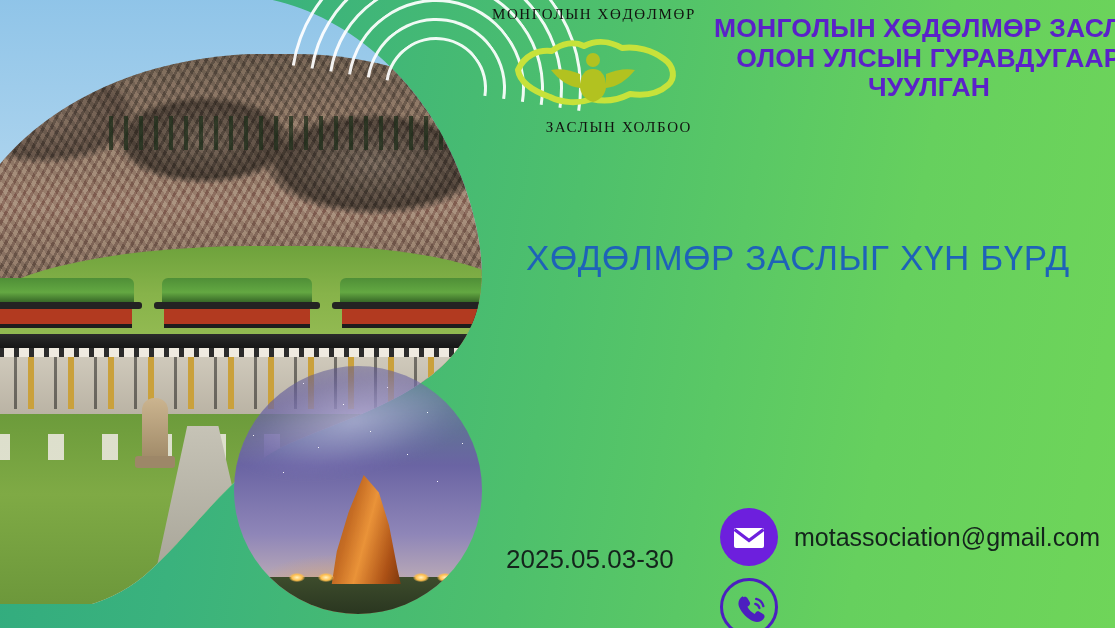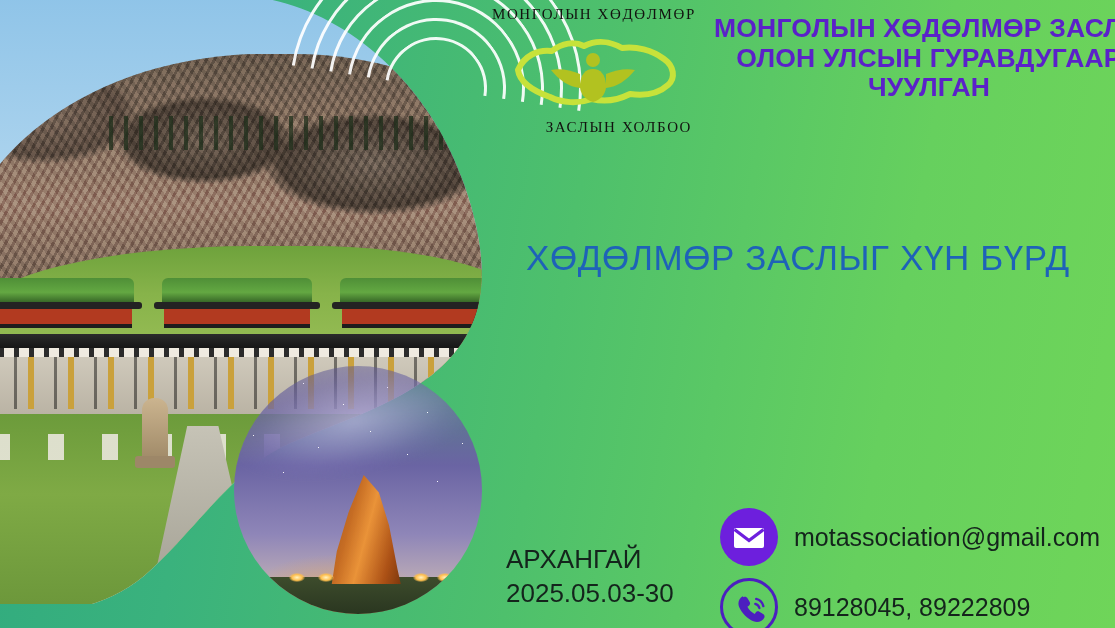--- a/index.html
+++ b/index.html
@@ -215,21 +215,20 @@
 
   <div class="head">
     <div>МОНГОЛЫН ХӨДӨЛМӨР ЗАСЛЫН</div>
     <div>ОЛОН УЛСЫН ГУРАВДУГААР</div>
     <div>ЧУУЛГАН</div>
   </div>
 
   <div class="slogan">ХӨДӨЛМӨР ЗАСЛЫГ ХҮН БҮРД</div>
 
   <div class="venue">
-    <div>АРХАНГАЙ</div>
     <div>2025.05.03-30</div>
   </div>
 
   <div class="contacts">
     <div class="crow">
       <div class="ico mail">
         <svg viewBox="0 0 58 58" width="58" height="58">
           <rect x="14" y="20" width="30" height="20" rx="2" fill="#fff"></rect>
           <path d="M14.5 21.5 L29 32.5 L43.5 21.5" fill="none" stroke="#6d1fdd" stroke-width="3.2"></path>
         </svg>
@@ -240,17 +239,16 @@
       <div class="ico phone">
         <svg viewBox="0 0 58 58" width="52" height="52" style="position:absolute;left:0;top:0;">
           <path d="M22 17 C18 19 16 24 18 29 C21 36 27 42 34 45 C39 47 44 45 46 41
                    C46.8 39.4 46.2 37.6 44.7 36.7 L40.6 34.2 C39.2 33.4 37.4 33.8 36.5 35.1 L35.3 36.8
                    C31.9 35 29 32.1 27.2 28.7 L28.9 27.5 C30.2 26.6 30.6 24.8 29.8 23.4 L27.3 19.3
                    C26.4 17.8 24.6 17.2 23 18 Z" fill="#4c1fbf"></path>
           <path d="M37 20 C41 21 44 24 45 28" fill="none" stroke="#4c1fbf" stroke-width="2.6" stroke-linecap="round"></path>
           <path d="M36 25.5 C38.4 26.2 40 27.8 40.6 30.2" fill="none" stroke="#4c1fbf" stroke-width="2.6" stroke-linecap="round"></path>
         </svg>
       </div>
-      <div class="txt">89128045, 89222809</div>
     </div>
   </div>
 
 </div>
 
 </body></html>

